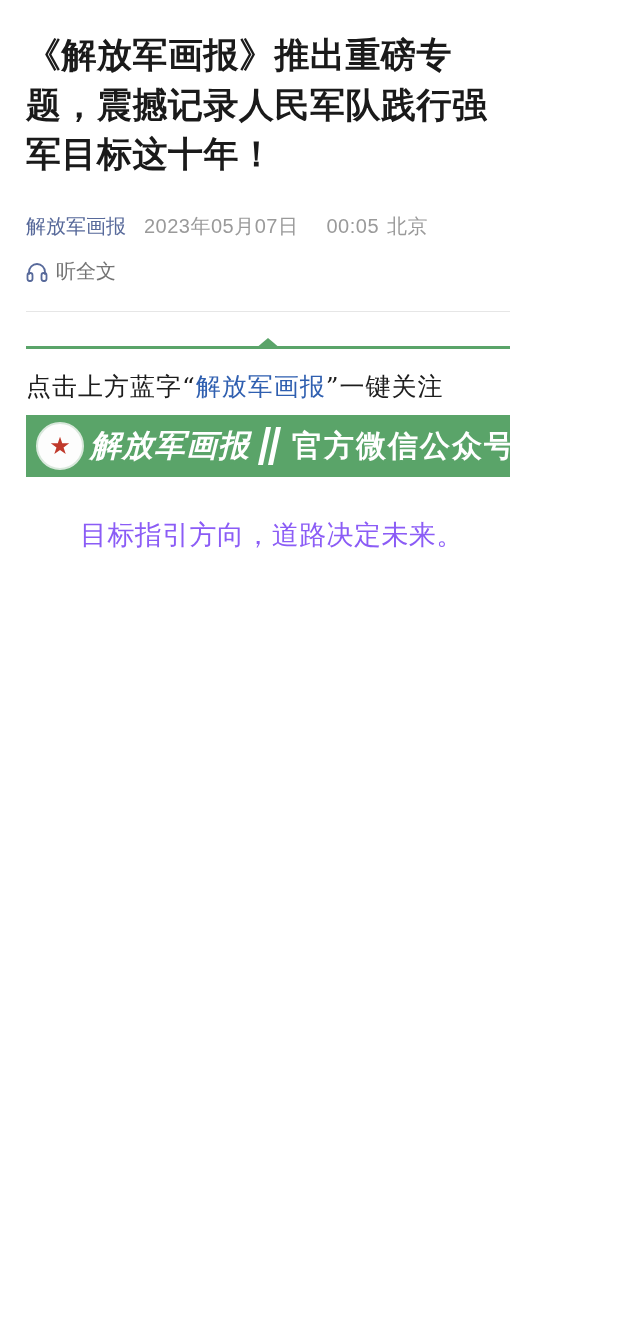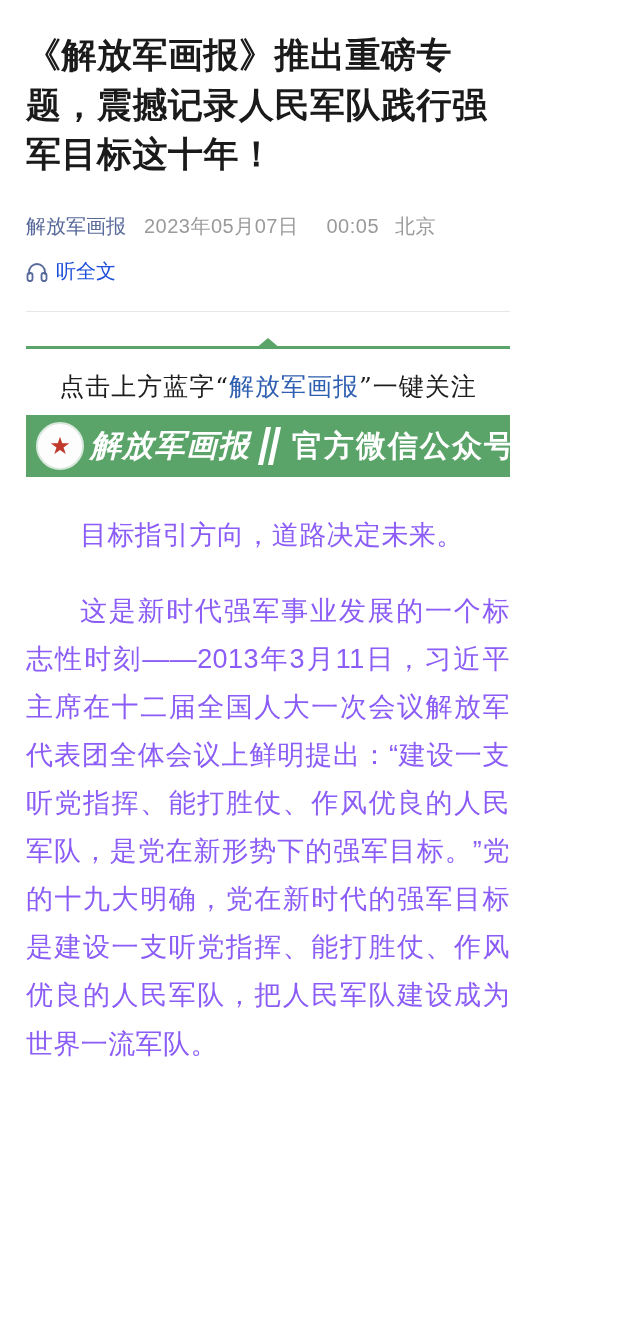--- a/index.html
+++ b/index.html
@@ -38,30 +38,30 @@
   .meta-source {
     color: #57699a;
     margin-right: 18px;
     font-size: 20px;
   }
   .meta-date {
     margin-right: 28px;
     letter-spacing: 0.5px;
   }
   .meta-time {
-    margin-right: 16px;
+    margin-right: 8px;
     letter-spacing: 0.5px;
   }
   .meta-location {
     letter-spacing: 0.5px;
   }
   .listen-row {
     display: flex;
     align-items: center;
-    color: #1d4ed8;
+    color: #737373;
     font-size: 20px;
     margin-bottom: 26px;
   }
   .headphone-icon {
     width: 22px;
     height: 22px;
     margin-right: 8px;
     display: inline-block;
     position: relative;
   }
@@ -91,21 +91,20 @@
     position: absolute;
     left: 50%;
     top: 0px;
     transform: translateX(-50%);
     width: 0; height: 0;
     border-left: 13px solid transparent;
     border-right: 13px solid transparent;
     border-bottom: 11px solid #5aa469;
   }
   .promo-text {
-    text-align: center;
     font-family: "DejaVu Serif", "Liberation Serif", serif;
     font-size: 25px;
     color: #1d1d1d;
     padding: 14px 0 12px 0;
     letter-spacing: 1px;
   }
   .promo-text .blue {
     color: #2f5fb0;
   }
   .promo-bar {
@@ -224,16 +223,15 @@
       <div class="sep-bars">
           <i></i>
           <i></i>
         </div>
       <div class="official-text">官方微信公众号</div>
     </div>
   </div>
 
   <div class="body-text">
     <p>目标指引方向，道路决定未来。</p>
-    <p>这是新时代强军事业发展的一个标志性时刻——2013年3月11日，习近平主席在十二届全国人大一次会议解放军代表团全体会议上鲜明提出：“建设一支听党指挥、能打胜仗、作风优良的人民军队，是党在新形势下的强军目标。”党的十九大明确，党在新时代的强军目标是建设一支听党指挥、能打胜仗、作风优良的人民军队，把人民军队建设成为世界一流军队。</p>
   </div>
 
 </div>
 
 </body></html>

